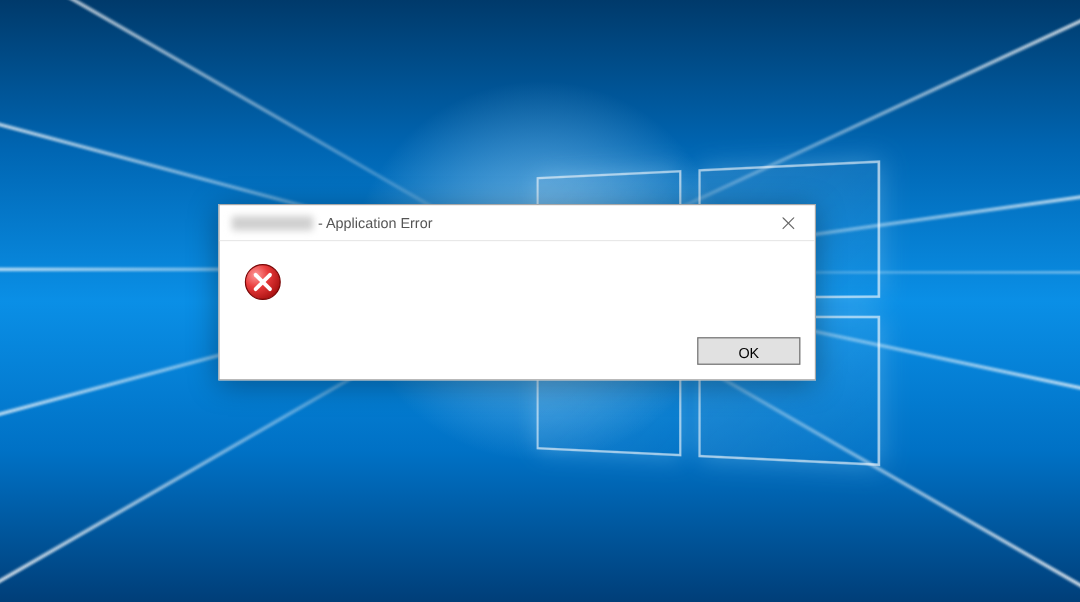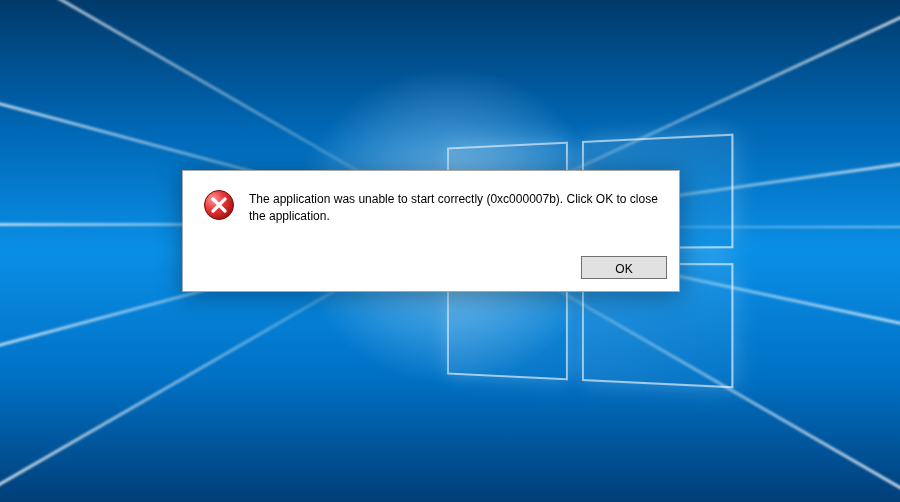--- a/index.html
+++ b/index.html
@@ -167,35 +167,44 @@
   <div class="beam b10"></div>
   <div class="panes">
     <div class="pane p-tl"></div>
     <div class="pane p-tr"></div>
     <div class="pane p-bl"></div>
     <div class="pane p-br"></div>
   </div>
 </div>
 
 <div class="dialog">
+  <div class="titlebar">
+    <span class="app-blur"></span>
+    <span> - Application Error</span>
+    <div class="close-btn">
+      <svg viewBox="0 0 10 10">
+        <line x1="0" y1="0" x2="10" y2="10" stroke="#666" stroke-width="1"></line>
+        <line x1="10" y1="0" x2="0" y2="10" stroke="#666" stroke-width="1"></line>
+      </svg>
+    </div>
+  </div>
 
   <div class="content">
     <div class="error-icon">
       <svg viewBox="0 0 32 32">
         <defs>
           <radialGradient id="rg" cx="30%" cy="30%" r="80%">
             <stop offset="0%" stop-color="#ff9a9a"></stop>
             <stop offset="45%" stop-color="#e83b3b"></stop>
             <stop offset="100%" stop-color="#a50e0e"></stop>
           </radialGradient>
         </defs>
         <circle cx="16" cy="16" r="14.5" fill="url(#rg)" stroke="#7a0808" stroke-width="1"></circle>
         <line x1="10" y1="10" x2="22" y2="22" stroke="#ffffff" stroke-width="3.2" stroke-linecap="round"></line>
         <line x1="22" y1="10" x2="10" y2="22" stroke="#ffffff" stroke-width="3.2" stroke-linecap="round"></line>
       </svg>
     </div>
-    <div class="message">The application was unable to start correctly (0xc000007b). Click OK to close the application.</div>
   </div>
 
   <div class="button-row">
     <button class="ok-btn">OK</button>
   </div>
 </div>
 
 </body></html>

